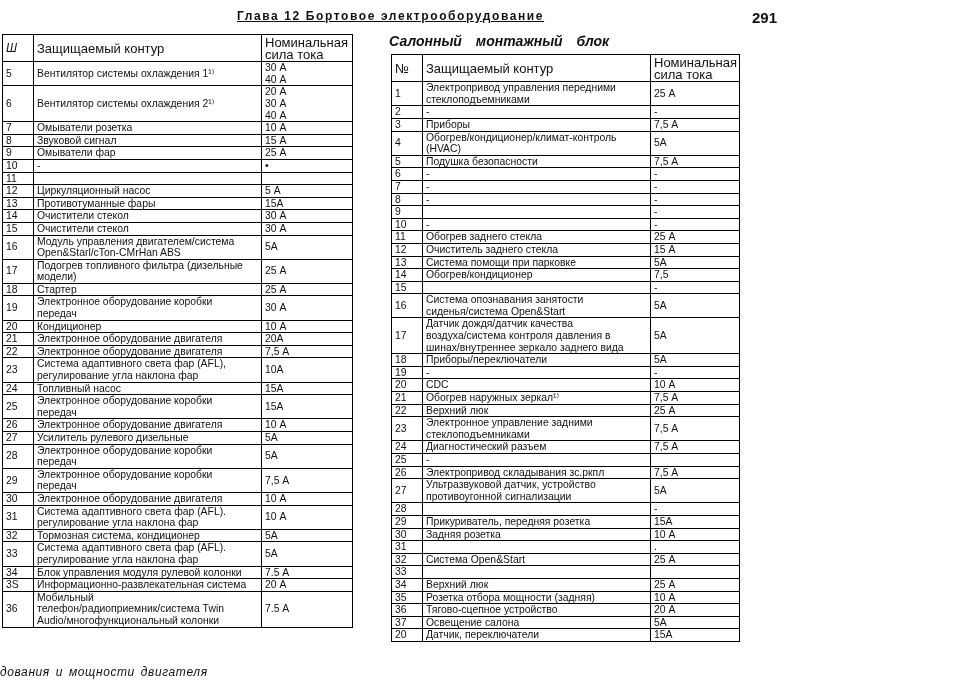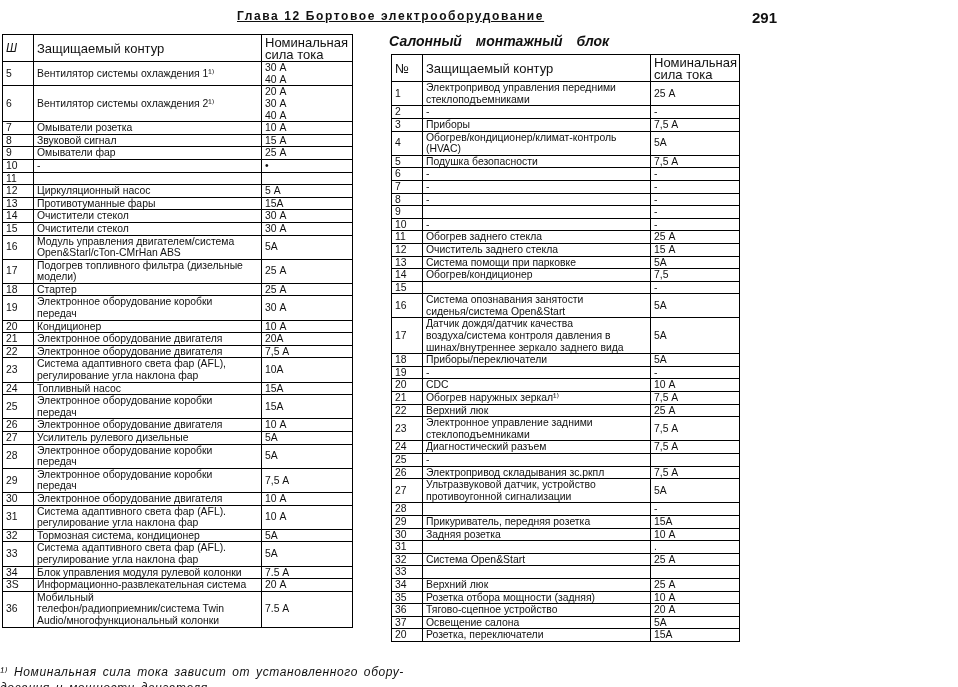--- a/index.html
+++ b/index.html
@@ -427,22 +427,21 @@
         <td class="multiline">Тягово-сцепное устройство</td>
         <td class="multiline">20 А</td>
       </tr>
       <tr class="right-row">
         <td class="multiline">37</td>
         <td class="multiline">Освещение салона</td>
         <td class="multiline">5А</td>
       </tr>
       <tr class="right-row">
         <td class="multiline">20</td>
-        <td class="multiline">Розетка, переключатели</td>
+        <td class="multiline">Датчик, переключатели</td>
         <td class="multiline">15А</td>
       </tr>
     </tbody>
 </table>
 
 <div class="footnote">
-  <div>¹⁾ Номинальная сила тока зависит от установленного обору-</div>
   <div>дования и мощности двигателя</div>
 </div>
 
 </body></html>

